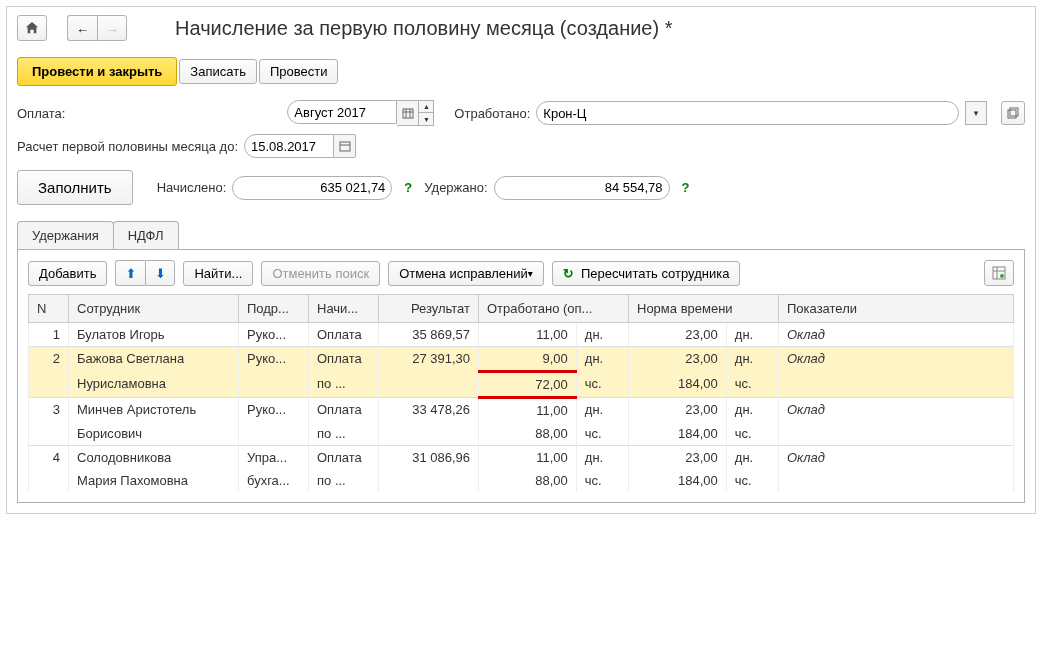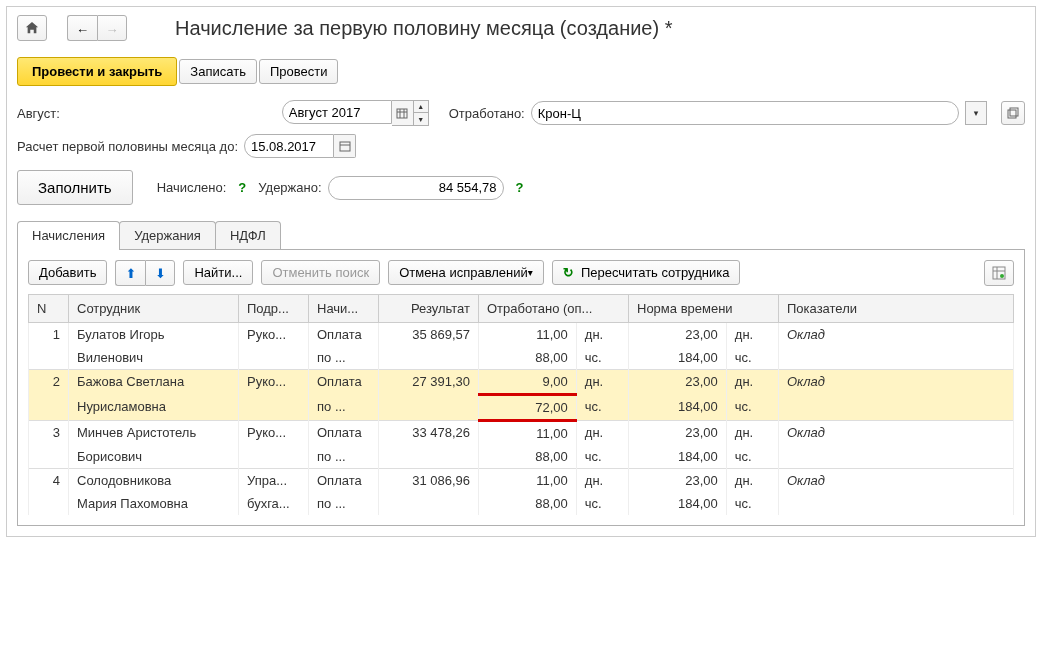--- a/index.html
+++ b/index.html
@@ -30,21 +30,21 @@
   .help { color:#008000; font-weight:bold; cursor:pointer; padding:0 6px; }
   
   .btn-big { padding: 8px 20px; font-size: 15px; }
   
   .tabs { display: flex; margin: 8px 10px 0 10px; border-bottom: 1px solid #b0b0b0; }
   .tab { border: 1px solid #b0b0b0; border-bottom: none; padding: 6px 14px; background: #f4f4f4; cursor:pointer; border-top-left-radius:4px; border-top-right-radius:4px; margin-right: -1px; position:relative; }
   .tab.active { background:#fff; z-index:2; }
   .tab.active::after { content:''; position:absolute; bottom:-1px; left:0; right:0; height:1px; background:#fff; }
   
   .tab-content { border:1px solid #b0b0b0; border-top:none; margin:0 10px 10px 10px; padding: 10px; }
-  .toolbar2 { display:flex; gap:8px; align-items:flex-start; margin-bottom:8px; }
+  .toolbar2 { display:flex; gap:8px; align-items:center; margin-bottom:8px; }
   .btn-disabled { color:#999; }
   .dropdown-arrow::after { content:' ▾'; font-size:10px; }
   
   .arrow-up { color:#0066cc; }
   .arrow-down { color:#0066cc; }
   .refresh-icon { color:#008000; font-weight:bold; }
   
   table.grid { width:100%; border-collapse:collapse; font-size:13px; }
   table.grid th { background:#f4f4f4; border:1px solid #ccc; padding:6px 8px; font-weight:normal; text-align:left; }
   table.grid td { border-left:1px solid #eee; border-right:1px solid #eee; padding:4px 8px; vertical-align:top; }
@@ -79,21 +79,21 @@
     <div class="title">Начисление за первую половину месяца (создание) *</div>
   </div>
 
   <div class="toolbar">
     <button class="btn btn-primary">Провести и закрыть</button>
     <button class="btn">Записать</button>
     <button class="btn">Провести</button>
   </div>
 
   <div class="form-row">
-    <span class="label">Август:</span>
+    <span class="label">Оплата:</span>
     <span style="flex:0 0 210px"></span>
     <div class="input-group">
       <input class="input" style="width: 110px;" value="Август 2017">
       <div class="input-addon">
         <svg width="12" height="12" viewBox="0 0 12 12">
             <rect x="1" y="2" width="10" height="9" fill="none" stroke="#666"></rect>
             <line x1="1" y1="5" x2="11" y2="5" stroke="#666"></line>
             <line x1="4" y1="2" x2="4" y2="11" stroke="#666"></line>
             <line x1="8" y1="2" x2="8" y2="11" stroke="#666"></line>
           </svg>
@@ -128,28 +128,28 @@
             <line x1="1" y1="5" x2="11" y2="5" stroke="#666"></line>
           </svg>
       </div>
     </div>
   </div>
 
   <div class="form-row" style="padding-top:8px;padding-bottom:8px;">
     <button class="btn btn-big">Заполнить</button>
     <span style="width:12px"></span>
     <span class="label">Начислено:</span>
+    <input class="input num" style="width: 160px; text-align: right;" value="635 021,74">
     <span class="help">?</span>
     <span class="label">Удержано:</span>
     <input class="input num" style="width: 176px; text-align: right;" value="84 554,78">
     <span class="help">?</span>
   </div>
 
   <div class="tabs">
-    <div class="tab active">Начисления</div>
     <div class="tab">Удержания</div>
     <div class="tab">НДФЛ</div>
   </div>
 
   <div class="tab-content">
     <div class="toolbar2">
       <button class="btn">Добавить</button>
       <div style="display:flex">
         <button class="btn btn-icon" style="border-top-right-radius:0;border-bottom-right-radius:0;border-right:none">
             <span class="arrow-up">⬆</span>
@@ -193,32 +193,20 @@
               <td>Булатов Игорь</td>
               <td>Руко...</td>
               <td>Оплата</td>
               <td class="num">35 869,57</td>
               <td class="num " style="width:75px">11,00</td>
               <td style="width:40px">дн.</td>
               <td class="num" style="width:75px">23,00</td>
               <td style="width:40px">дн.</td>
               <td class="italic">Оклад</td>
             </tr>
-            <tr class="">
-              <td></td>
-              <td>Виленович</td>
-              <td></td>
-              <td>по ...</td>
-              <td></td>
-              <td class="num ">88,00</td>
-              <td>чс.</td>
-              <td class="num">184,00</td>
-              <td>чс.</td>
-              <td></td>
-            </tr>
             <tr class="rowsep hl">
               <td class="num">2</td>
               <td>Бажова Светлана</td>
               <td>Руко...</td>
               <td>Оплата</td>
               <td class="num">27 391,30</td>
               <td class="num redbox" style="width:75px">9,00</td>
               <td style="width:40px">дн.</td>
               <td class="num" style="width:75px">23,00</td>
               <td style="width:40px">дн.</td>

